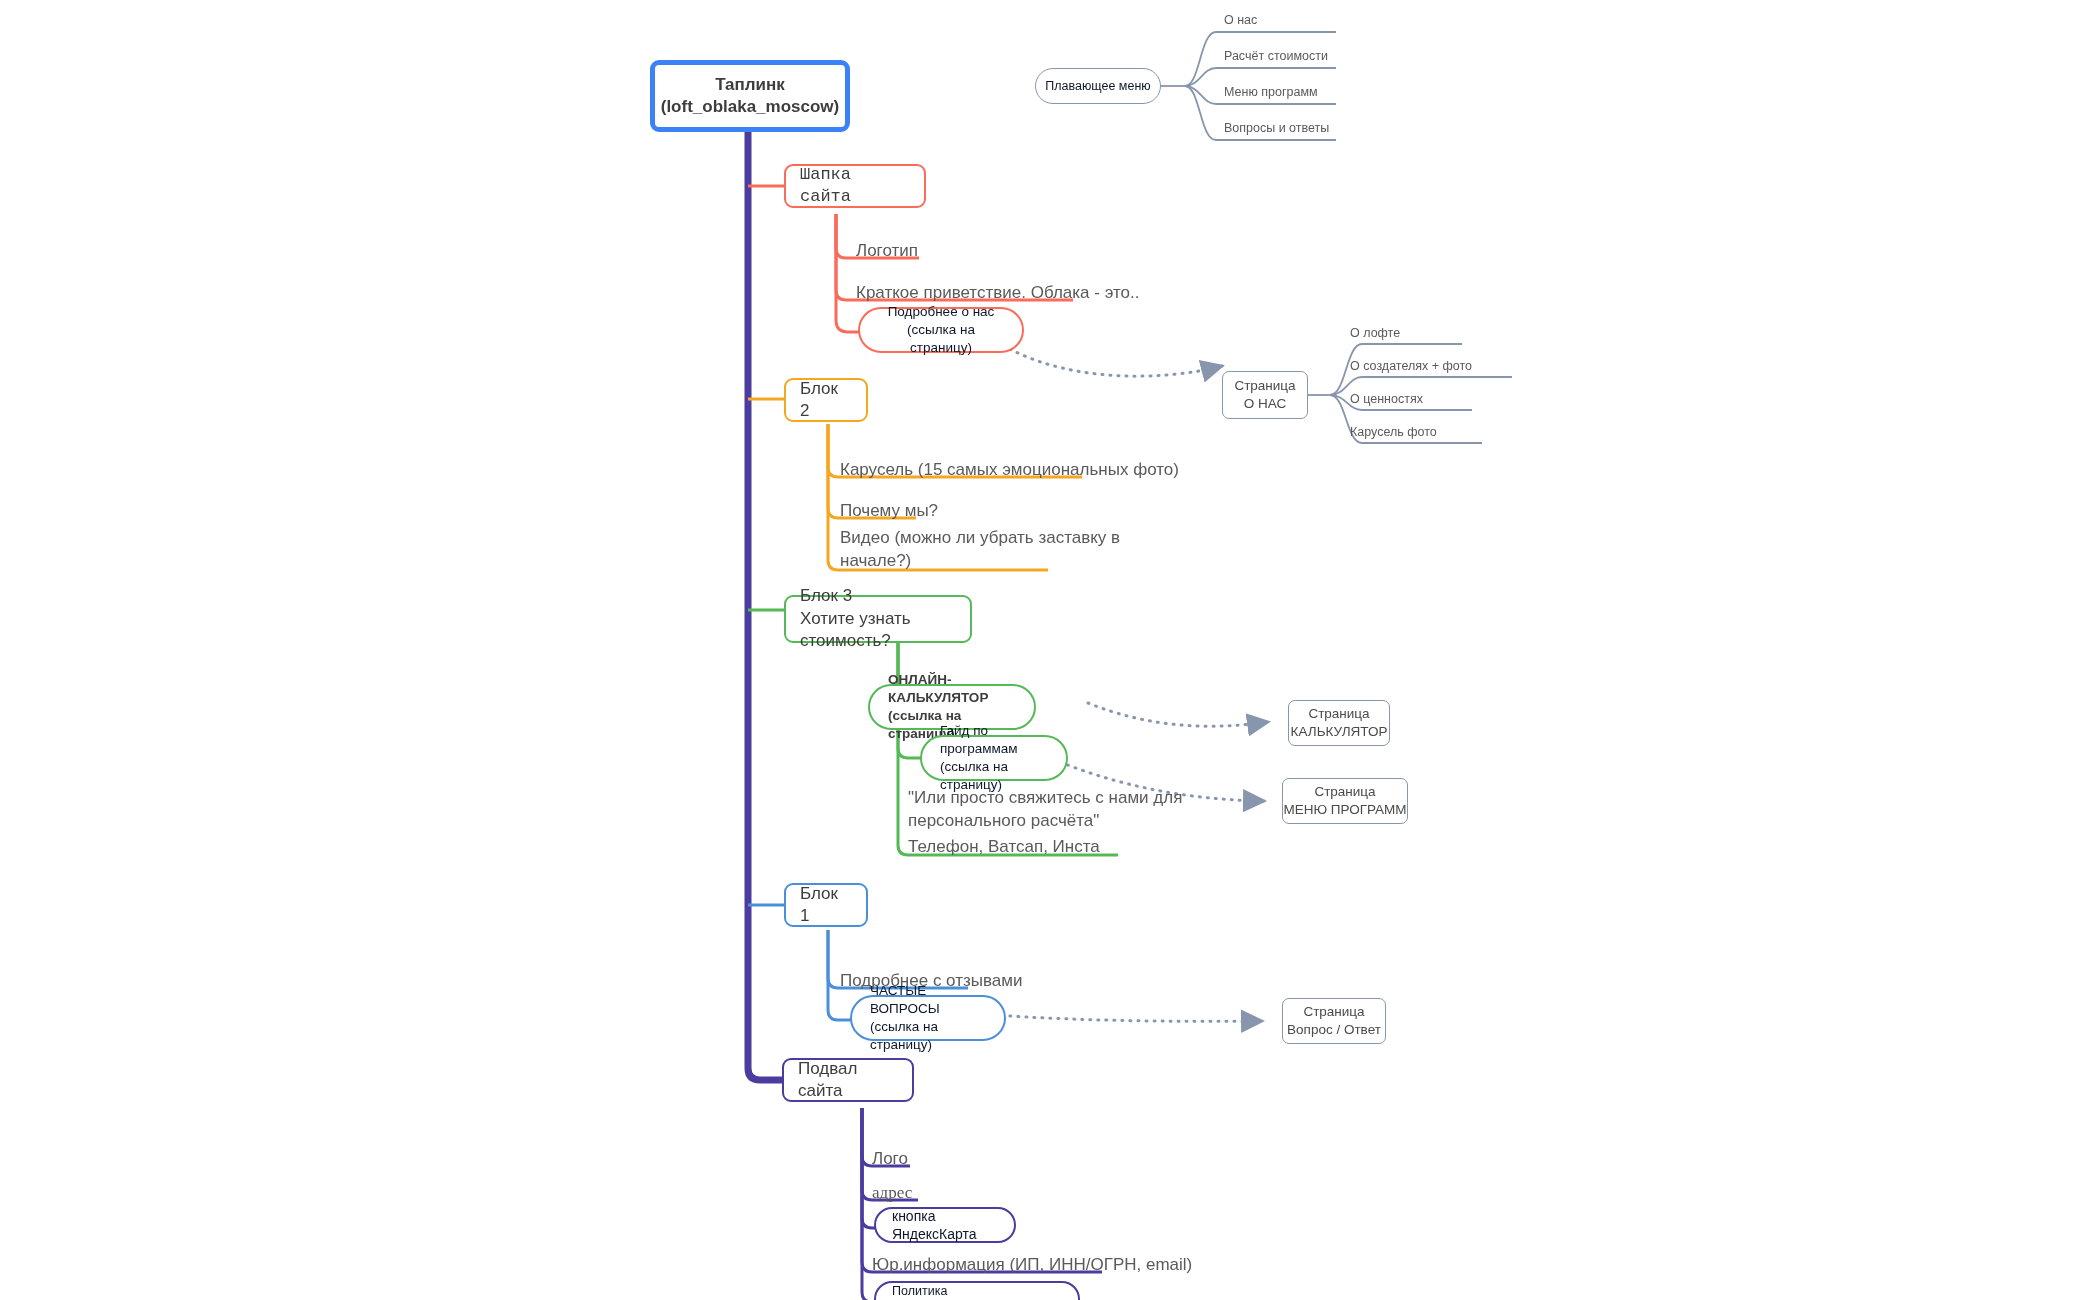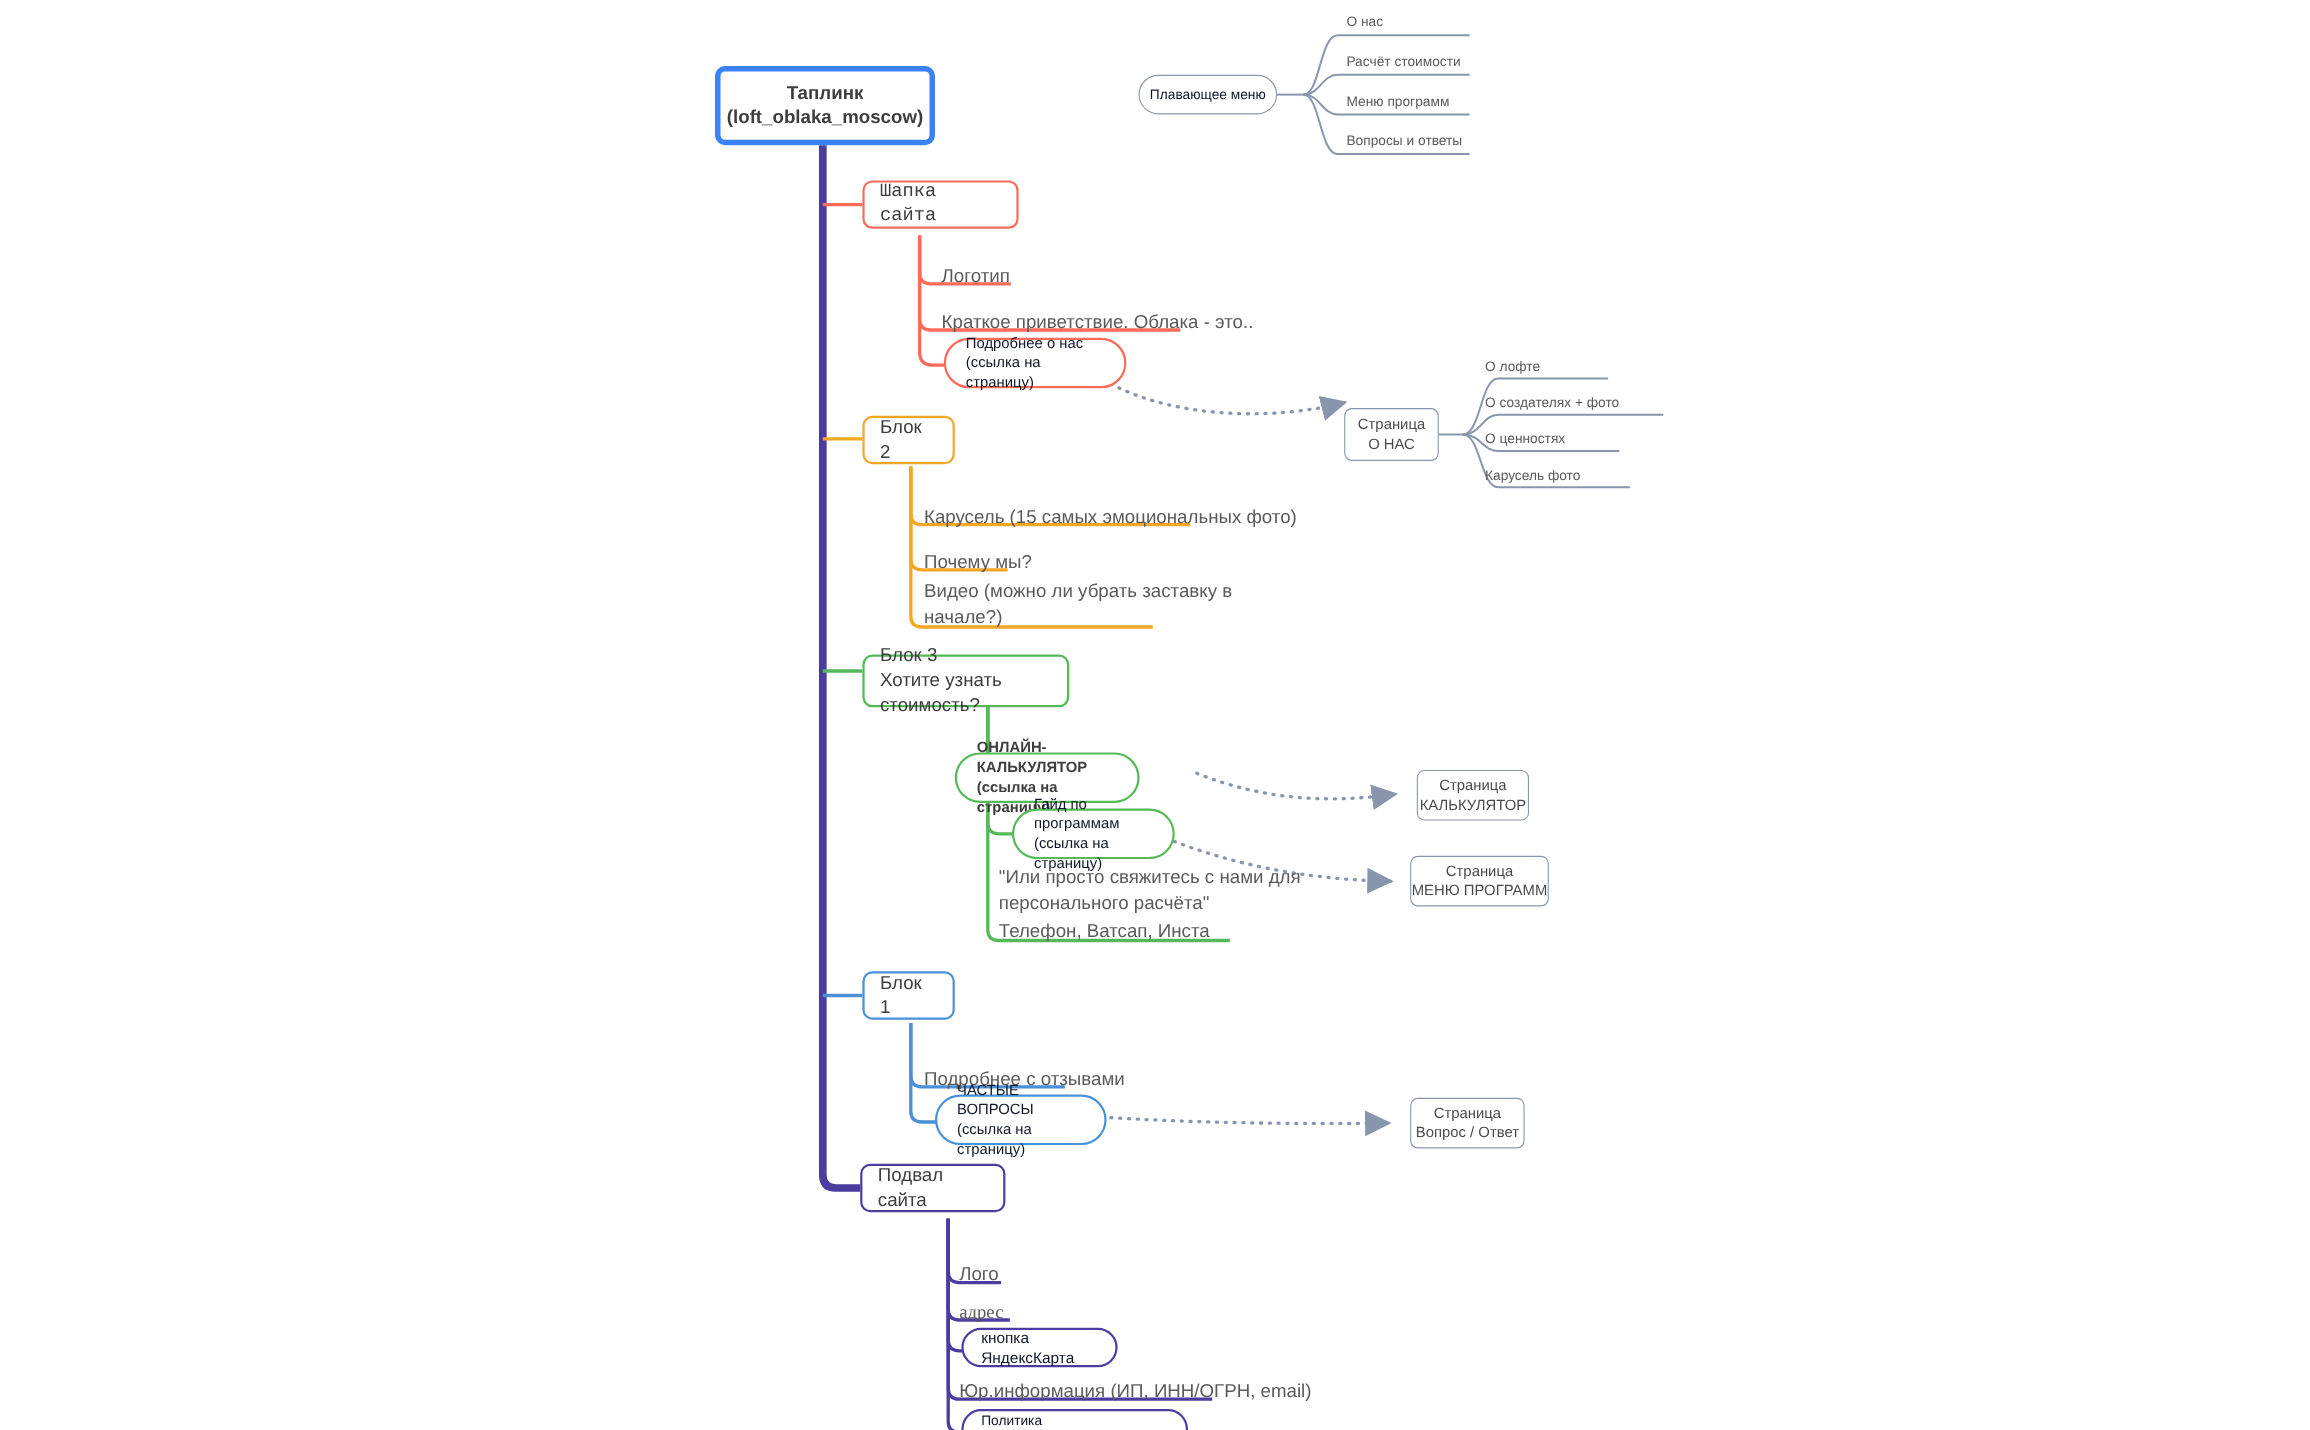--- a/index.html
+++ b/index.html
@@ -25,21 +25,21 @@
   .branch.c-red{border-color:#fa6b5a;}
   .branch.c-org{border-color:#f5a623;}
   .branch.c-grn{border-color:#56b957;}
   .branch.c-blu{border-color:#4a90d9;}
   .branch.c-pur{border-color:#4b3ca0;}
 
   
   .pill{border-radius:999px;border-width:2.5px;border-style:solid;
         font-size:13.5px;color:#0f172a;justify-content:flex-start;
         text-align:left;padding:0 18px;}
-  .pill.c-red{border-color:#fa6b5a;}
+  .pill.c-red{border-color:#fa6b5a;text-align:center;}
   .pill.c-grn{border-color:#56b957;}
   .pill.c-blu{border-color:#4a90d9;}
   .pill.c-pur{border-color:#4b3ca0;}
   .pill.c-gry{border-color:#8795ad;}
   .pill.bold{font-weight:bold;color:#3d3d3d;}
 
   
   .page{border:1.6px solid #8795ad;border-radius:7px;font-size:13.5px;
         color:#4a4a4a;}
 

